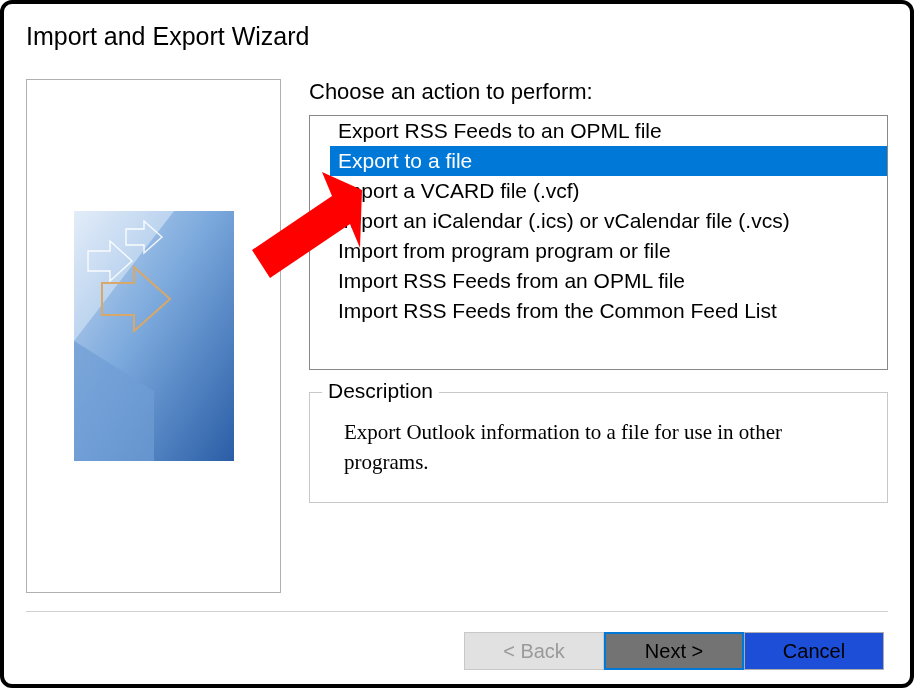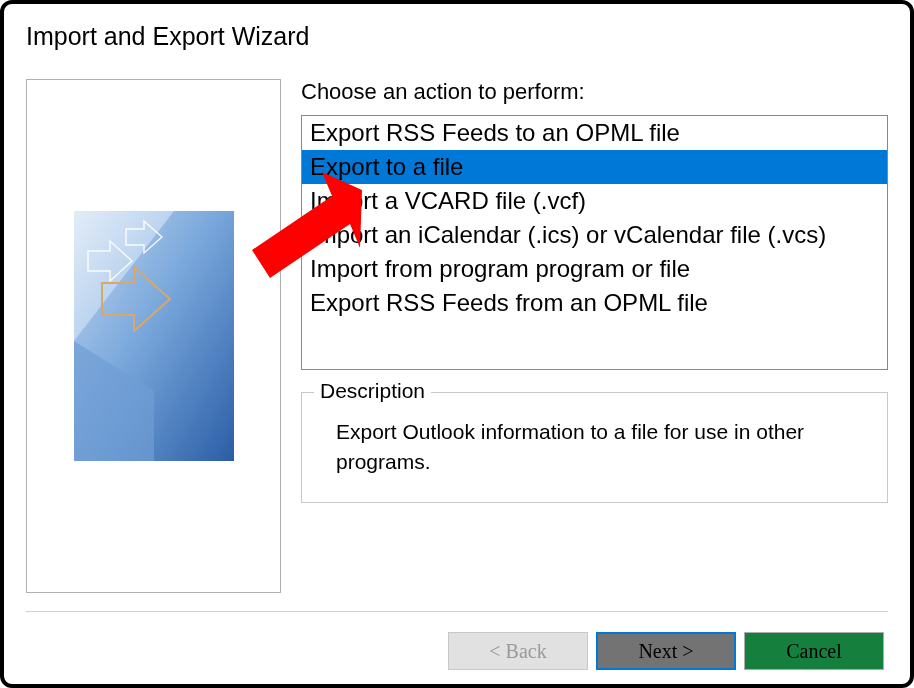--- a/index.html
+++ b/index.html
@@ -21,21 +21,21 @@
     }
     .title {
       font-size: 25px;
       font-weight: 400;
       color: #000;
       margin-bottom: 28px;
     }
     .content {
       display: flex;
       flex: 1;
-      gap: 20px;
+      gap: 28px;
       min-height: 0;
     }
     .left-panel {
       width: 255px;
       border: 1px solid #b0b0b0;
       display: flex;
       align-items: center;
       justify-content: center;
       background: #fff;
     }
@@ -54,30 +54,31 @@
       margin-bottom: 10px;
     }
     .listbox {
       border: 1px solid #888;
       background: #fff;
       height: 255px;
       overflow-y: auto;
       position: relative;
     }
     .list-item {
-      font-size: 24px;
+      font-size: 21px;
       padding: 3px 8px;
       cursor: default;
       white-space: nowrap;
       overflow: hidden;
       color: #000;
+      margin-left: 20px;
     }
     .list-item.selected {
       background: #0078d7;
-      color: #000000;
+      color: #ffffff;
     }
     .desc-group {
       margin-top: 22px;
       border: 1px solid #c8c8c8;
       padding: 14px 20px 24px 20px;
       position: relative;
     }
     .desc-label {
       position: absolute;
       top: -14px;
@@ -86,42 +87,42 @@
       padding: 0 6px;
       font-size: 21px;
       color: #000;
     }
     .desc-text {
       font-size: 21px;
       color: #000;
       line-height: 1.45;
       padding-left: 14px;
       padding-top: 10px;
+      font-family: Liberation Serif, serif;
     }
     .footer {
       margin-top: auto;
     }
     .divider {
       height: 1px;
       background: #d0d0d0;
       margin: 18px 0 20px 0;
     }
     .buttons {
       display: flex;
       justify-content: flex-end;
-      gap: 8px;
+      gap: 0;
       padding-right: 4px;
-      font-family: Liberation Serif, serif;
     }
     .btn {
       width: 140px;
       height: 38px;
       font-size: 20px;
       font-family: inherit;
-      background: #15803d;
+      background: #1d4ed8;
       border: 1px solid #adadad;
       cursor: pointer;
     }
     .btn.disabled {
       color: #9a9a9a;
       background: #e1e1e1;
       border-color: #c8c8c8;
       cursor: default;
     }
     .btn.primary {
@@ -170,21 +171,22 @@
 
     <div class="right-panel">
       <div class="prompt">Choose an action to perform:</div>
 
       <div class="listbox" id="listbox">
           <div class="list-item">Export RSS Feeds to an OPML file</div>
           <div class="list-item selected">Export to a file</div>
           <div class="list-item">Import a VCARD file (.vcf)</div>
           <div class="list-item">Import an iCalendar (.ics) or vCalendar file (.vcs)</div>
           <div class="list-item">Import from program program or file</div>
-          <div class="list-item">Export RSS Feeds from an OPML file</div>
+          <div class="list-item">Import RSS Feeds from an OPML file</div>
+          <div class="list-item">Import RSS Feeds from the Common Feed List</div>
         </div>
 
       <div class="desc-group">
         <span class="desc-label">Description</span>
         <div class="desc-text">Export Outlook information to a file for use in other programs.</div>
       </div>
     </div>
   </div>
 
   <div class="footer">

